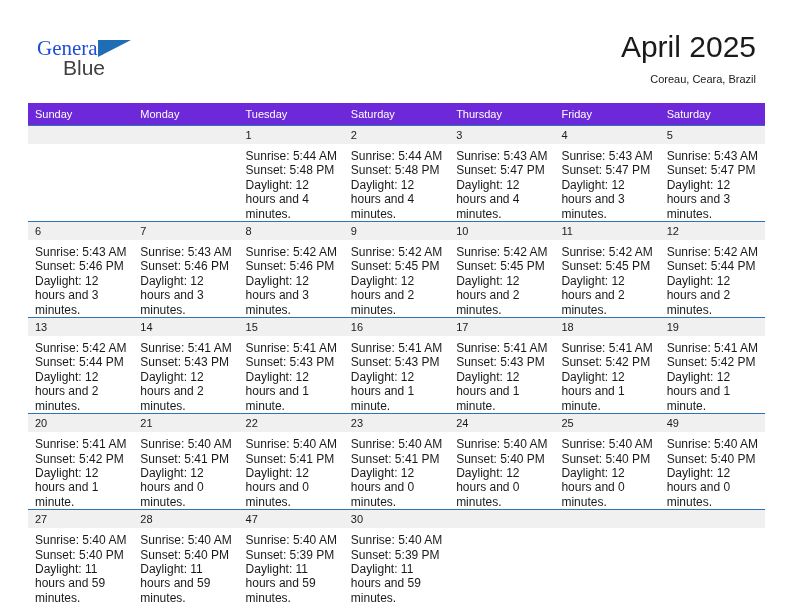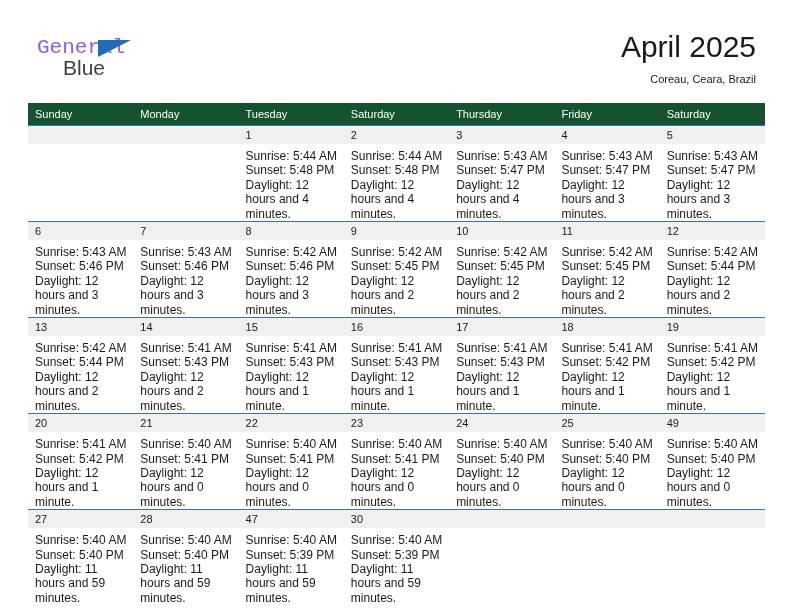--- a/index.html
+++ b/index.html
@@ -35,22 +35,22 @@
     top: 36px;
     width: 220px;
     height: 48px;
   }
   .brand-general {
     position: absolute;
     left: 0;
     top: 0;
     font-size: 21px;
     letter-spacing: 0px;
-    color: #8b5cf6;
-    font-family: Liberation Mono, monospace;
+    color: #1d4ed8;
+    font-family: Liberation Serif, serif;
   }
   .brand-flag {
     position: absolute;
     left: 61px;
     top: 4px;
     width: 0;
     height: 0;
     border-left: 33px solid #1f6db5;
     border-bottom: 17px solid transparent;
   }
@@ -87,21 +87,21 @@
     position: absolute;
     left: 28px;
     top: 103px;
     width: 737px;
     border-collapse: collapse;
     table-layout: fixed;
   }
   .calendar col { width: 105.28px; }
 
   thead th {
-    background: #14532d;
+    background: #6d28d9;
     color: #ffffff;
     font-size: 11px;
     font-weight: normal;
     text-align: left;
     padding: 5px 0 5px 7px;
     height: 19px;
     box-sizing: border-box;
   }
 
   tbody td {

